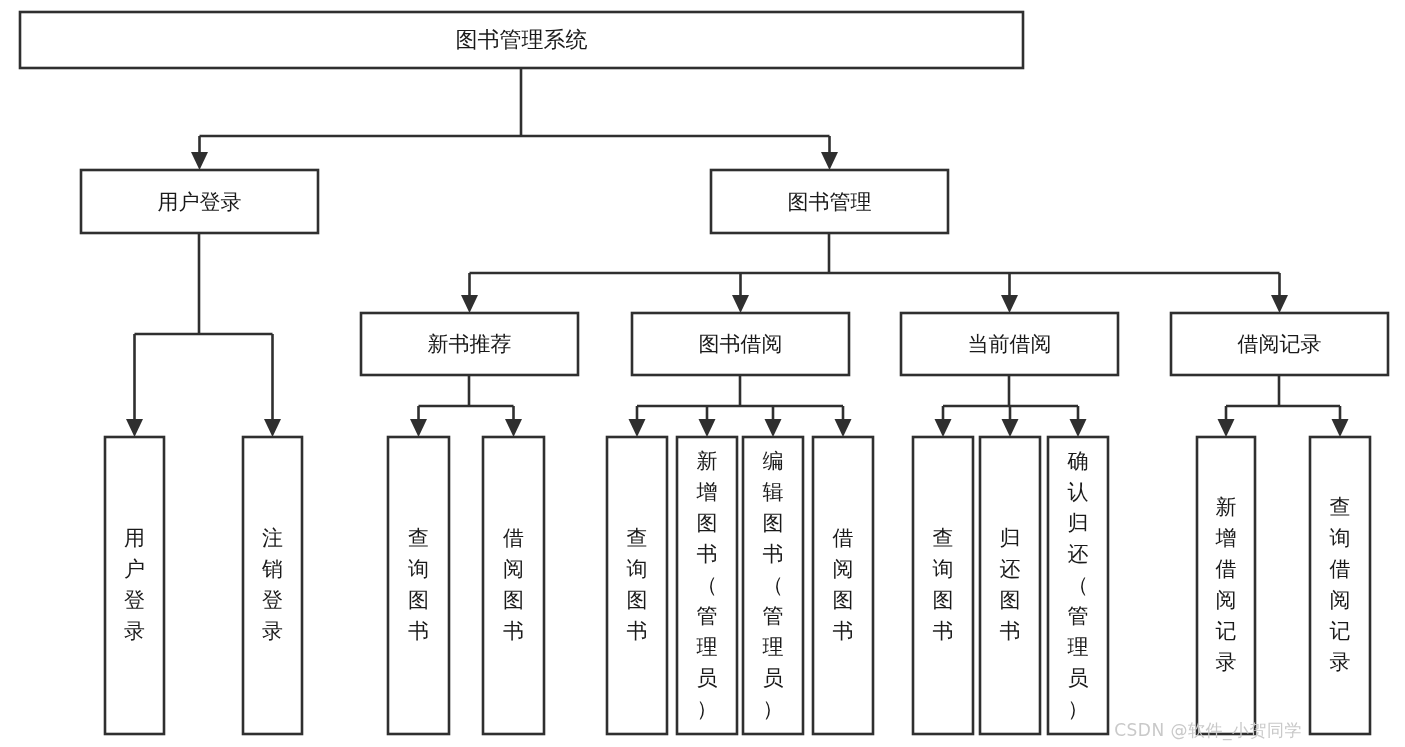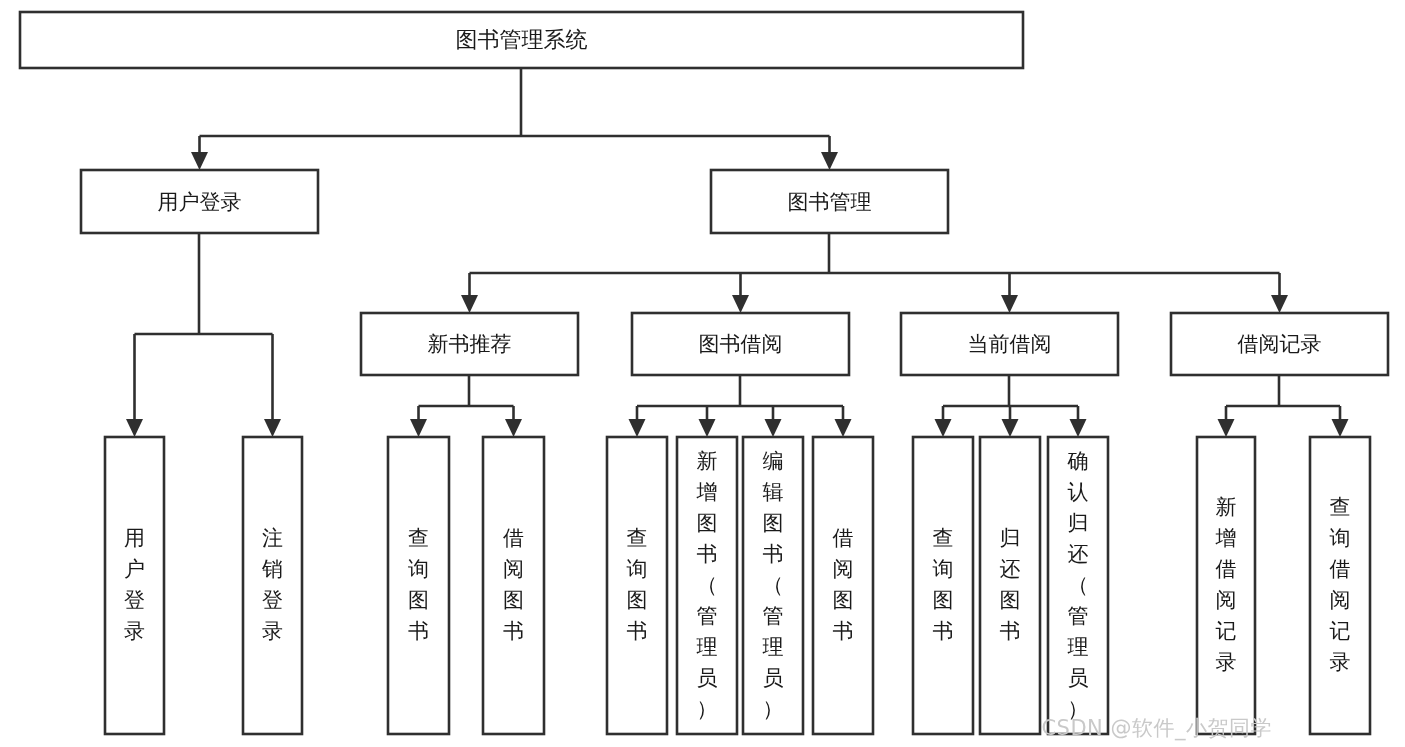--- a/index.html
+++ b/index.html
@@ -11,20 +11,21 @@
     width: 1405px;
     height: 747px;
     font-family: "DejaVu Sans", "Liberation Sans", sans-serif;
     overflow: hidden;
     position: relative;
   }
   #diagram-root {
     position: relative;
     width: 1280px;
     height: 747px;
+    padding-left: 30px;
   }
   svg#chart-svg {
     position: absolute;
     left: 0;
     top: 0;
     width: 1405px;
     height: 747px;
     display: block;
   }
   .node-rect {
@@ -54,21 +55,21 @@
   }
   .arrow-head {
     fill: #2f2f2f;
     stroke: none;
   }
   .watermark {
     position: absolute;
     right: 8px;
     bottom: 5px;
     font-family: "DejaVu Sans", "Liberation Sans", sans-serif;
-    font-size: 21px;
+    font-size: 17px;
     color: #c9c9c9;
     white-space: nowrap;
     letter-spacing: 0.5px;
     user-select: none;
   }
 </style>
 </head>
 <body>
 
 <div id="diagram-root">

